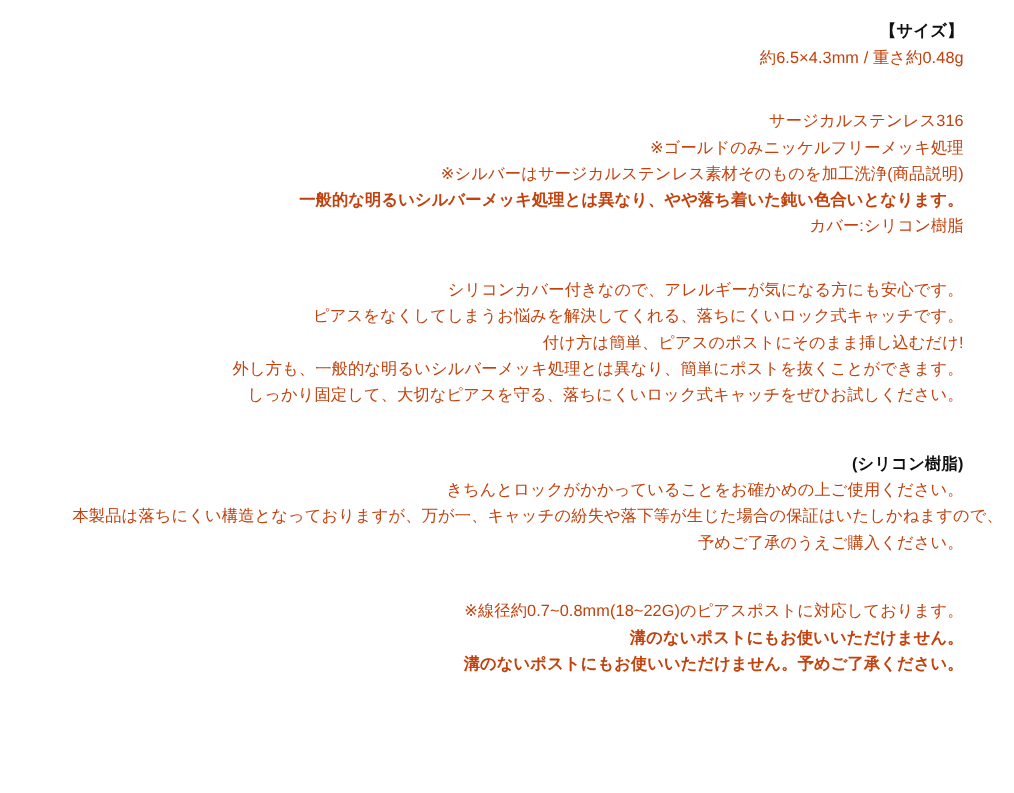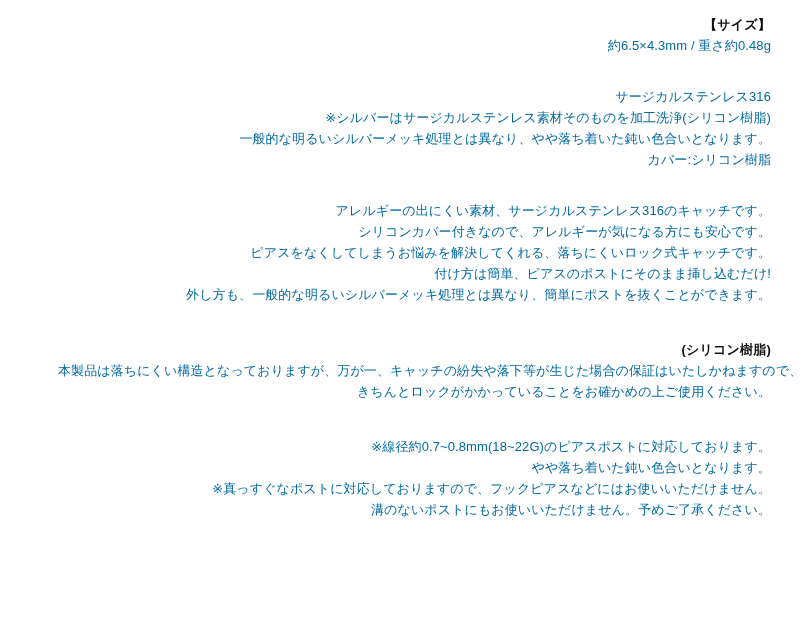--- a/index.html
+++ b/index.html
@@ -33,72 +33,74 @@
     font-weight: bold;
     line-height: 21px;
     letter-spacing: 0.2px;
     color: #111111;
     margin: 0;
   }
   .line {
     font-size: 13px;
     line-height: 21px;
     letter-spacing: 0.1px;
-    color: #0369a1;
+    color: #c2410c;
     margin: 0;
     white-space: pre;
   }
   .indent-1 {
     padding-left: 16px;
+    font-weight: bold;
   }
   .gap-lg { height: 30px; }
   .gap-xl { height: 34px; }
 </style>
 </head>
 <body>
 
 <div class="page">
   <div class="content">
 
     <div class="block">
       <p class="heading">【サイズ】</p>
       <p class="line">約6.5×4.3mm / 重さ約0.48g</p>
     </div>
 
     <div class="gap-lg"></div>
 
     <div class="block">
       <p class="line">サージカルステンレス316</p>
-      <p class="line">※シルバーはサージカルステンレス素材そのものを加工洗浄(シリコン樹脂)</p>
+      <p class="line">※ゴールドのみニッケルフリーメッキ処理</p>
+      <p class="line">※シルバーはサージカルステンレス素材そのものを加工洗浄(商品説明)</p>
       <p class="line indent-1">一般的な明るいシルバーメッキ処理とは異なり、やや落ち着いた鈍い色合いとなります。</p>
       <p class="line">カバー:シリコン樹脂</p>
     </div>
 
     <div class="gap-lg"></div>
 
     <div class="block">
-      <p class="line">アレルギーの出にくい素材、サージカルステンレス316のキャッチです。</p>
       <p class="line">シリコンカバー付きなので、アレルギーが気になる方にも安心です。</p>
       <p class="line">ピアスをなくしてしまうお悩みを解決してくれる、落ちにくいロック式キャッチです。</p>
       <p class="line">付け方は簡単、ピアスのポストにそのまま挿し込むだけ!</p>
       <p class="line">外し方も、一般的な明るいシルバーメッキ処理とは異なり、簡単にポストを抜くことができます。</p>
+      <p class="line">しっかり固定して、大切なピアスを守る、落ちにくいロック式キャッチをぜひお試しください。</p>
     </div>
 
     <div class="gap-xl"></div>
 
     <div class="block">
       <p class="heading">(シリコン樹脂)</p>
+      <p class="line">きちんとロックがかかっていることをお確かめの上ご使用ください。</p>
       <p class="line">本製品は落ちにくい構造となっておりますが、万が一、キャッチの紛失や落下等が生じた場合の保証はいたしかねますので、</p>
-      <p class="line">きちんとロックがかかっていることをお確かめの上ご使用ください。</p>
+      <p class="line">予めご了承のうえご購入ください。</p>
     </div>
 
     <div class="gap-xl"></div>
 
     <div class="block">
       <p class="line">※線径約0.7~0.8mm(18~22G)のピアスポストに対応しております。</p>
-      <p class="line indent-1">やや落ち着いた鈍い色合いとなります。</p>
-      <p class="line">※真っすぐなポストに対応しておりますので、フックピアスなどにはお使いいただけません。</p>
+      <p class="line indent-1">溝のないポストにもお使いいただけません。</p>
       <p class="line indent-1">溝のないポストにもお使いいただけません。予めご了承ください。</p>
 
     </div>
 
   </div>
 </div>
 
 </body></html>

